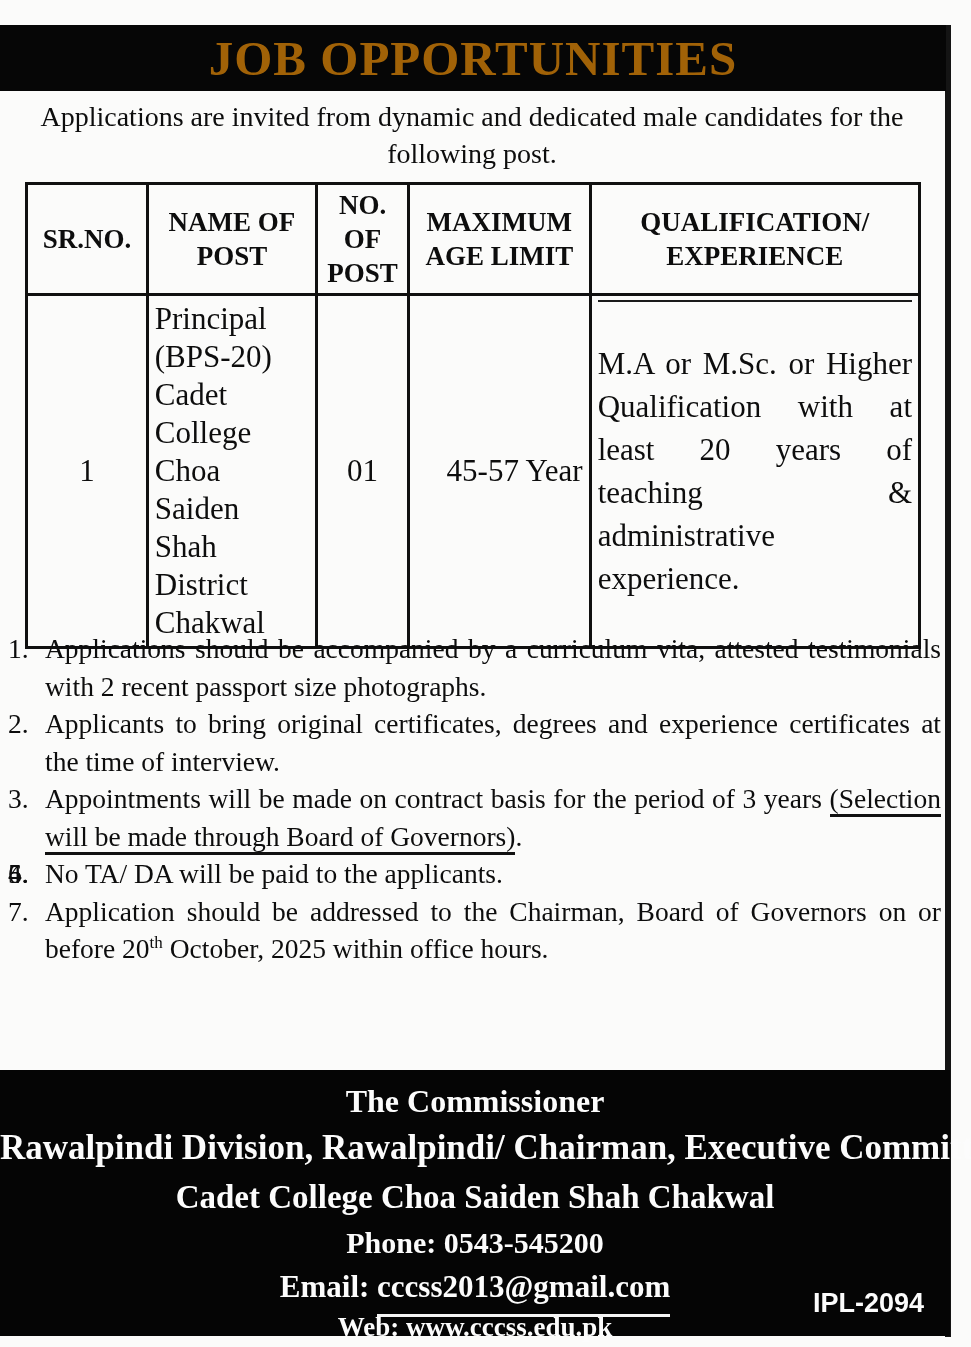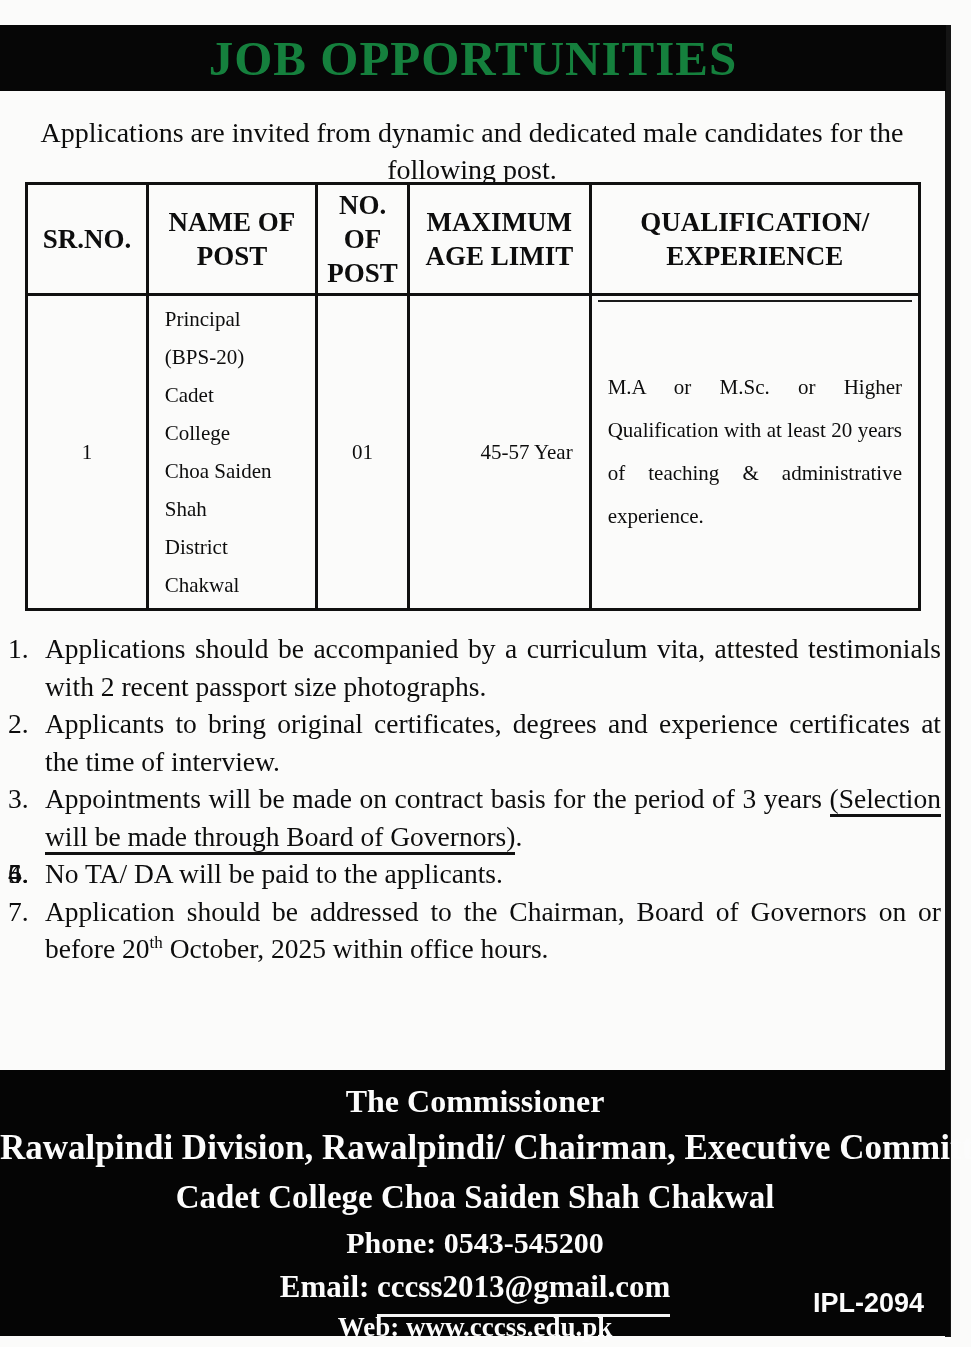--- a/index.html
+++ b/index.html
@@ -12,46 +12,46 @@
     overflow:hidden;
   }
   
   .right-rule{
     position:absolute;top:25px;left:945px;width:6px;height:1312px;
     background:#141414;
   }
   
   .topbar{
     position:absolute;top:25px;left:0;width:946px;height:66px;
-    background:#060606;color:#15803d;
+    background:#060606;color:#a16207;
     display:flex;align-items:center;justify-content:center;
   }
   .topbar .title{
     font-size:49px;font-weight:bold;letter-spacing:1px;white-space:nowrap;
   }
   
   .intro{
-    position:absolute;top:114px;left:14px;width:916px;
+    position:absolute;top:98px;left:14px;width:916px;
     text-align:center;font-size:28px;line-height:37px;
   }
   
   table.posts{
     position:absolute;top:182px;left:25px;
     width:896px;border-collapse:collapse;table-layout:fixed;
   }
   table.posts th,table.posts td{
     border:3px solid #101010;
     vertical-align:middle;
     overflow:hidden;
   }
   table.posts th{
     font-size:27px;font-weight:bold;text-align:center;line-height:34px;
     height:104px;padding:2px 4px;
   }
-  table.posts td{font-size:21px;padding:4px 16px;}
+  table.posts td{font-size:31px;padding:4px 6px;}
   .col-sr{width:117px;}
   .col-name{width:164px;}
   .col-no{width:89px;}
   .col-age{width:176px;}
   .col-qual{width:319px;}
   td.c-sr{text-align:center;}
   td.c-name{white-space:pre-line;line-height:38px;padding-left:12px;height:300px;}
   td.c-no{text-align:center;}
   td.c-age{text-align:right;}
   td.c-qual{

